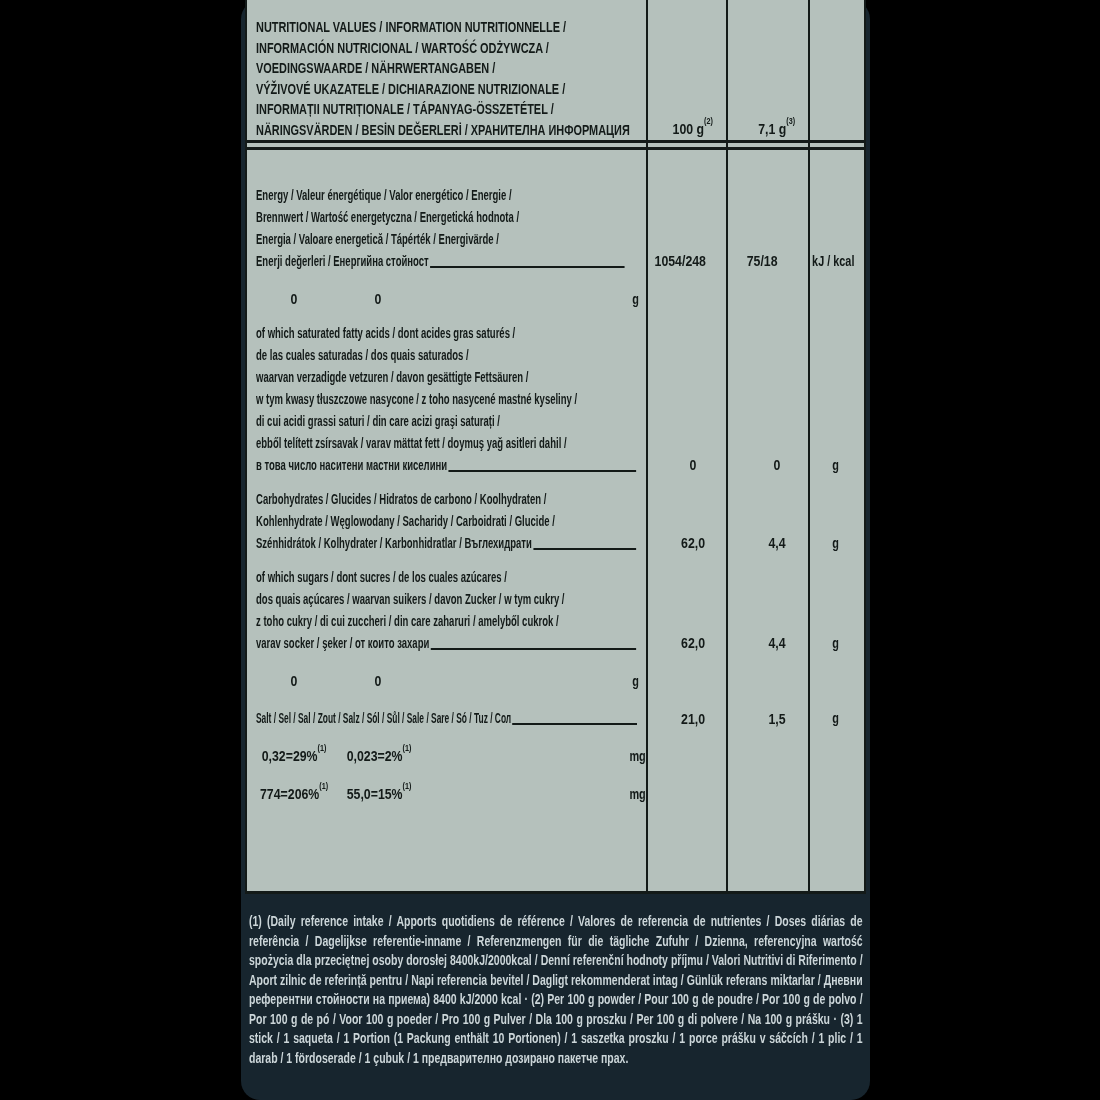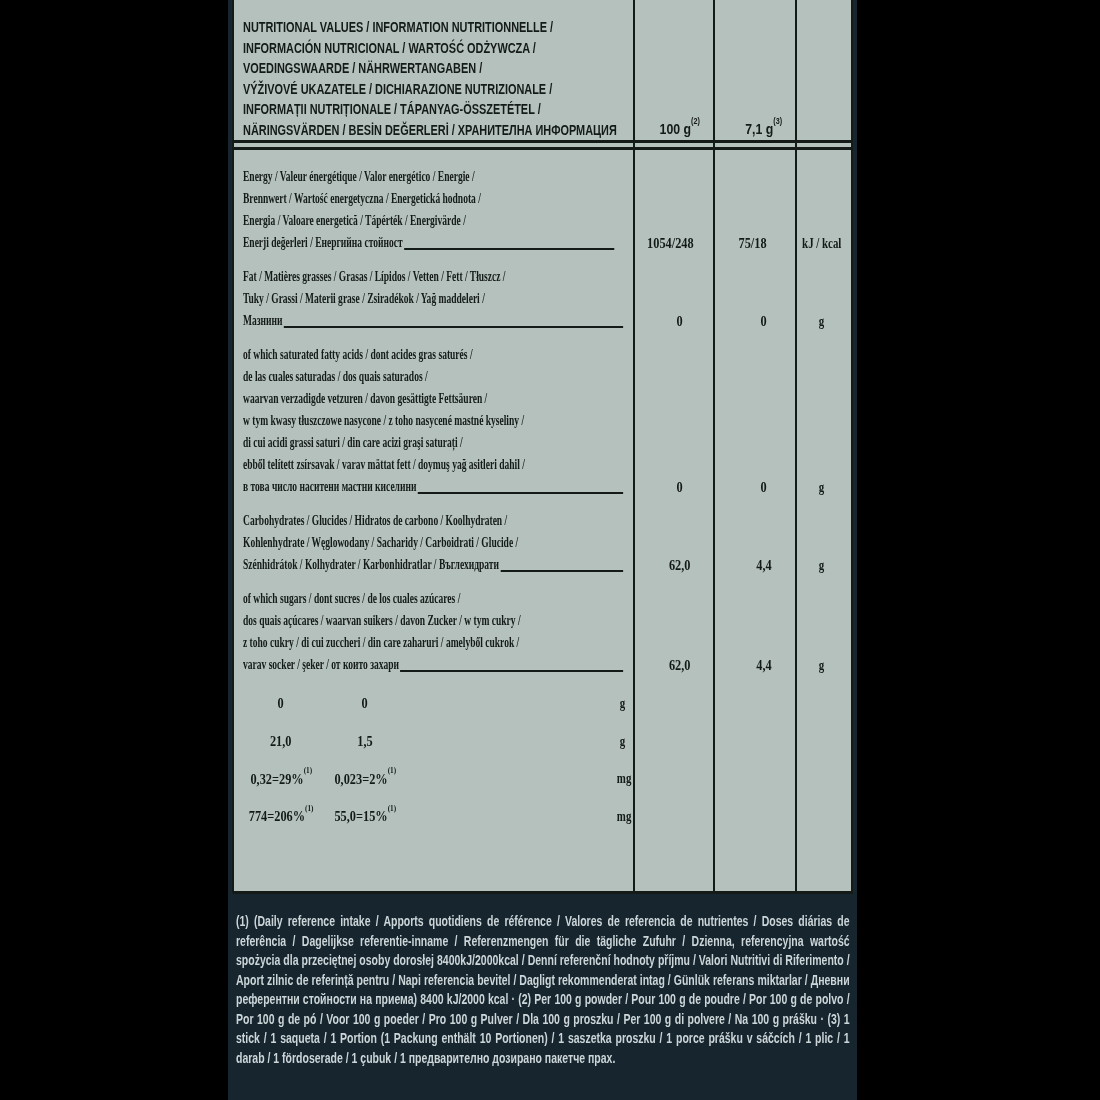--- a/index.html
+++ b/index.html
@@ -1,32 +1,32 @@
 <!DOCTYPE html>
 <html><head>
 <meta charset="utf-8">
 <style>
   * { margin:0; padding:0; box-sizing:border-box; }
   html,body { width:1100px; height:1100px; overflow:hidden; background:#000; }
   body { font-family:"Liberation Sans", sans-serif; }
 
-  .band { position:absolute; left:228px; top:0; width:629px; height:1100px;
-          background:#17252e; }
+  .band { position:absolute; left:241px; top:0; width:629px; height:1100px;
+          background:#17252e;border-radius:19px; }
 
   .ntable { position:relative; margin-left:4px; width:621px; height:894px;
             background:#b5c1bc; color:#131a18;
             border-left:2px solid #131a18; border-right:2px solid #131a18;
             border-bottom:3px solid #131a18; overflow:hidden; }
 
   .vline { position:absolute; top:0; bottom:0; width:2px; background:#131a18; z-index:2; }
   .vl1 { left:399px; } .vl2 { left:479px; } .vl3 { left:561px; }
 
   .thead { height:143px; border-bottom:3px solid #131a18; display:flex; align-items:center; }
   .hgap  { height:7px; border-bottom:3px solid #131a18; }
-  .tbody { padding-top:16px;font-family:Liberation Serif, serif; }
+  .tbody { padding-top:34px; }
 
   .row { display:flex; align-items:flex-end; margin-bottom:12px; }
   .cell-label { width:399px; padding:0 9px; overflow:hidden; }
   .cell-v1 { width:94px; text-align:center; }
   .cell-v2 { width:74px; text-align:center; }
   .cell-unit { flex:1; text-align:center; padding-right:10px; }
 
   .condense { transform:scaleX(0.68); transform-origin:0 100%; width:147%;
               font-weight:700; font-size:14px; line-height:22px; }
   .condense.xc { transform:scaleX(0.60); width:167%; }
@@ -92,30 +92,20 @@
                 <span class="fill"></span>
               </div>
           </div>
         </div>
         <div class="cell-v1"><span class="vi"><span>1054/248</span><sup></sup></span></div>
         <div class="cell-v2"><span class="vi"><span>75/18</span><sup></sup></span></div>
         <div class="cell-unit"><span class="ui">kJ / kcal</span></div>
       </div>
 
       <div class="row">
-        <div class="cell-label">
-          <div class="condense">
-            <div class="head-lines">Fat / Matières grasses / Grasas / Lípidos / Vetten / Fett / Tłuszcz /
-Tuky / Grassi / Materii grase / Zsiradékok / Yağ maddeleri /</div>
-            <div class="lastline">
-                <span class="txt">Мазнини</span>
-                <span class="fill"></span>
-              </div>
-          </div>
-        </div>
         <div class="cell-v1"><span class="vi"><span>0</span><sup></sup></span></div>
         <div class="cell-v2"><span class="vi"><span>0</span><sup></sup></span></div>
         <div class="cell-unit"><span class="ui">g</span></div>
       </div>
 
       <div class="row">
         <div class="cell-label">
           <div class="condense">
             <div class="head-lines">of which saturated fatty acids / dont acides gras saturés /
 de las cuales saturadas / dos quais saturados /
@@ -167,20 +157,28 @@
         <div class="cell-unit"><span class="ui">g</span></div>
       </div>
 
       <div class="row">
         <div class="cell-v1"><span class="vi"><span>0</span><sup></sup></span></div>
         <div class="cell-v2"><span class="vi"><span>0</span><sup></sup></span></div>
         <div class="cell-unit"><span class="ui">g</span></div>
       </div>
 
       <div class="row">
+        <div class="cell-label">
+          <div class="condense xc">
+            <div class="lastline">
+                <span class="txt">Salt / Sel / Sal / Zout / Salz / Sól / Sůl / Sale / Sare / Só / Tuz / Сол</span>
+                <span class="fill"></span>
+              </div>
+          </div>
+        </div>
         <div class="cell-v1"><span class="vi"><span>21,0</span><sup></sup></span></div>
         <div class="cell-v2"><span class="vi"><span>1,5</span><sup></sup></span></div>
         <div class="cell-unit"><span class="ui">g</span></div>
       </div>
 
       <div class="row">
         <div class="cell-v1"><span class="vi"><span>0,32=29%</span><sup>(1)</sup></span></div>
         <div class="cell-v2"><span class="vi"><span>0,023=2%</span><sup>(1)</sup></span></div>
         <div class="cell-unit"><span class="ui">mg</span></div>
       </div>

